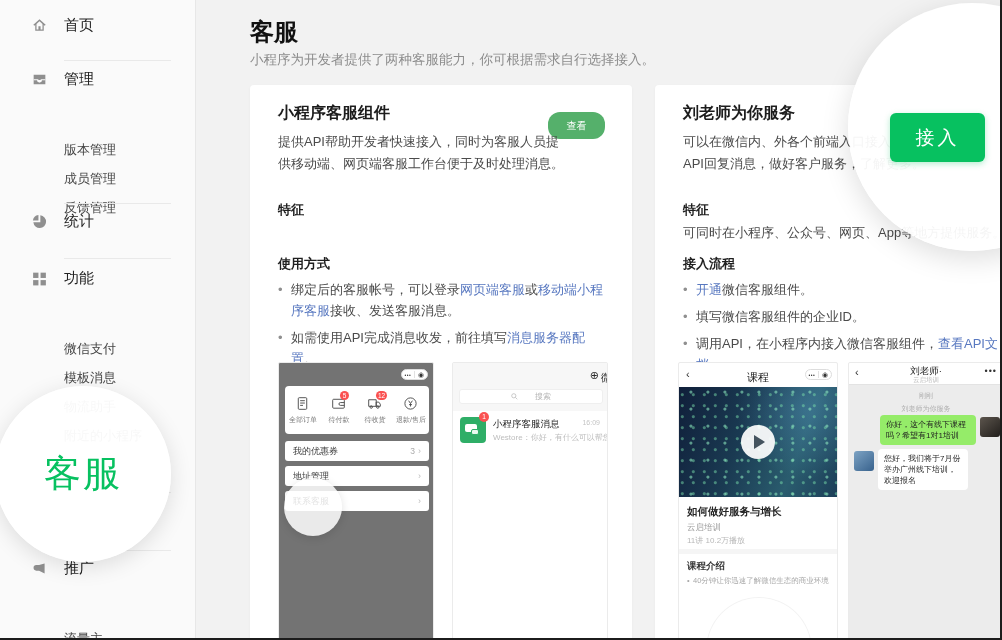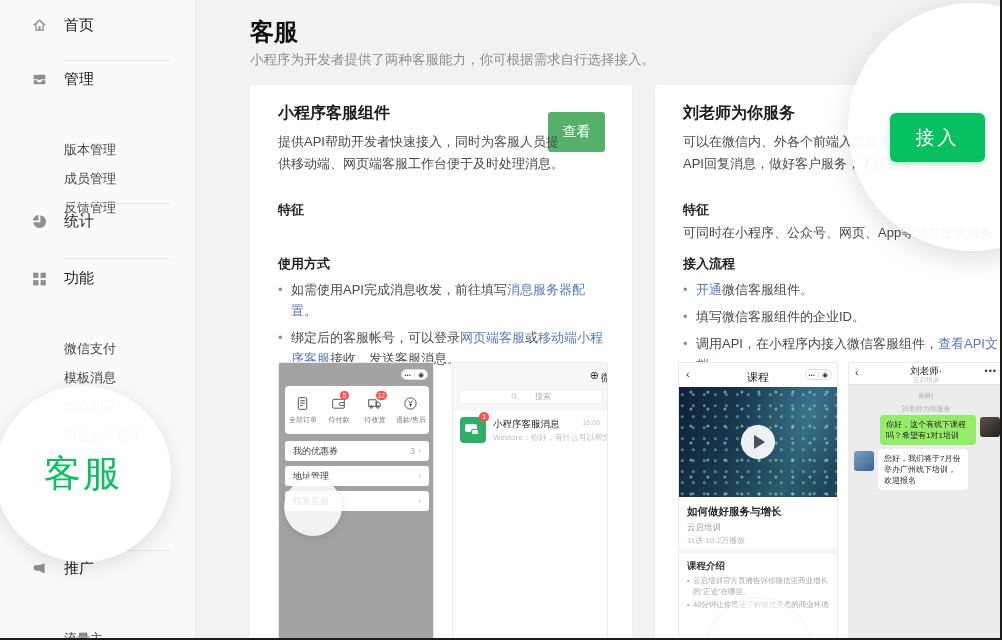--- a/index.html
+++ b/index.html
@@ -26,33 +26,33 @@
 
   
   .page-title { position:absolute; left:250px; top:16px; font-size:24px; color:#111; }
   .page-sub   { position:absolute; left:250px; top:51px; font-size:13.5px; color:#8c8c8c; }
 
   .card { position:absolute; top:85px; width:382px; height:570px; background:#fff; border-radius:4px;
     box-shadow:0 1px 3px rgba(0,0,0,0.04); z-index:1; }
   .card1 { left:250px; } .card2 { left:655px; }
 
   .c-title { position:absolute; left:28px; top:18px; font-size:16px; font-weight:bold; color:#1c1c1c; }
-  .c-btn { position:absolute; left:298px; top:27px; width:57px; height:40px; border:none; border-radius:3px;
-    background:#55b06b; color:#fff; font-size:14px; font-family:inherit; cursor:pointer; }
+  .c-btn { position:absolute; left:298px; top:27px; width:57px; height:27px; border:none; border-radius:12px;
+    background:#55b06b; color:#fff; font-size:10px; font-family:inherit; cursor:pointer; }
   .c-desc { position:absolute; left:28px; top:46px; width:286px; font-size:13px; line-height:22px; color:#4b4b4b; }
   .c-desc2 { position:absolute; left:28px; top:46px; font-size:13px; line-height:22px; color:#4b4b4b; white-space:nowrap; }
   .c-h { position:absolute; left:28px; font-size:13px; font-weight:bold; color:#1f1f1f; }
   .c-t { position:absolute; left:28px; font-size:13px; color:#4b4b4b; white-space:nowrap; }
   .c-bullets { position:absolute; left:28px; top:194px; width:332px; font-size:13px; line-height:21px; color:#4b4b4b; }
   .bullet { position:relative; padding-left:13px; margin-bottom:6px; }
   .bullet::before { content:"•"; position:absolute; left:0; top:0; color:#8f8f8f; }
   .lnk { color:#5878c0; text-decoration:none; cursor:pointer; }
 
   
-  .phone { position:absolute; top:277px; height:278px; background:#a3a3a3; border:1px solid #ebebeb; border-radius:2px; overflow:hidden; }
+  .phone { position:absolute; top:277px; height:278px; background:#737373; border:1px solid #ebebeb; border-radius:2px; overflow:hidden; }
   .phone-a { left:28px; width:156px; }
   .phone-b { left:202px; width:156px; background:#fff; }
   .phone-c { left:23px; width:160px; background:#fff; }
   .phone-d { left:193px; width:156px; background:#ececec; }
 
   .capsule { position:absolute; width:27px; height:11px; border:1px solid #ddd; border-radius:6px; background:#fff;
     display:flex; align-items:center; font-size:5px; color:#333; }
   .capsule .dots { flex:1; text-align:center; letter-spacing:0.5px; }
   .capsule .dots::before { content:"•••"; }
   .capsule .sep { width:1px; height:7px; background:#e2e2e2; }
@@ -231,22 +231,22 @@
 
   <section class="card card1">
     <div class="c-title">小程序客服组件</div>
     <button class="c-btn">查看</button>
     <div class="c-desc">提供API帮助开发者快速接入，同时为客服人员提供移动端、网页端客服工作台便于及时处理消息。</div>
 
     <div class="c-h" style="top:116px">特征</div>
 
     <div class="c-h" style="top:170px">使用方式</div>
     <div class="c-bullets">
+      <div class="bullet"><span>绑定后的客服帐号，可以登录</span><a class="lnk">网页端客服</a><span>或</span><a class="lnk">移动端小程序客服</a><span>接收、发送客服消息。</span></div>
       <div class="bullet"><span>如需使用API完成消息收发，前往填写</span><a class="lnk">消息服务器配置</a><span>。</span></div>
-      <div class="bullet"><span>绑定后的客服帐号，可以登录</span><a class="lnk">网页端客服</a><span>或</span><a class="lnk">移动端小程序客服</a><span>接收、发送客服消息。</span></div>
     </div>
 
     <div class="phone phone-a">
       <div class="capsule" style="right:5px;top:6px">
           <span class="dots"></span>
           <span class="sep"></span>
           <span class="circ"></span>
         </div>
       <div class="pa-panel">
         <div class="pa-col">
@@ -360,21 +360,20 @@
         </div>
       <div class="pc-video">
         <span class="pc-play"></span>
       </div>
       <div class="pc-vtitle">如何做好服务与增长</div>
       <div class="pc-author">云启培训</div>
       <div class="pc-meta">11讲  10.2万播放</div>
       <div class="pc-div"></div>
       <div class="pc-ih">课程介绍</div>
       <div class="pc-bullets">
-        <div class="pc-bullet">云启培训官方直播告诉你微信里商业增长的“正道”在哪里。</div>
         <div class="pc-bullet">40分钟让你迅速了解微信生态的商业环境</div>
       </div>
       <div class="pc-spot"></div>
     </div>
 
     <div class="phone phone-d">
       <div class="pd-header"></div>
       <span class="pd-back"></span>
       <span class="pd-more"></span>
       <div class="pd-name">刘老师·</div>

